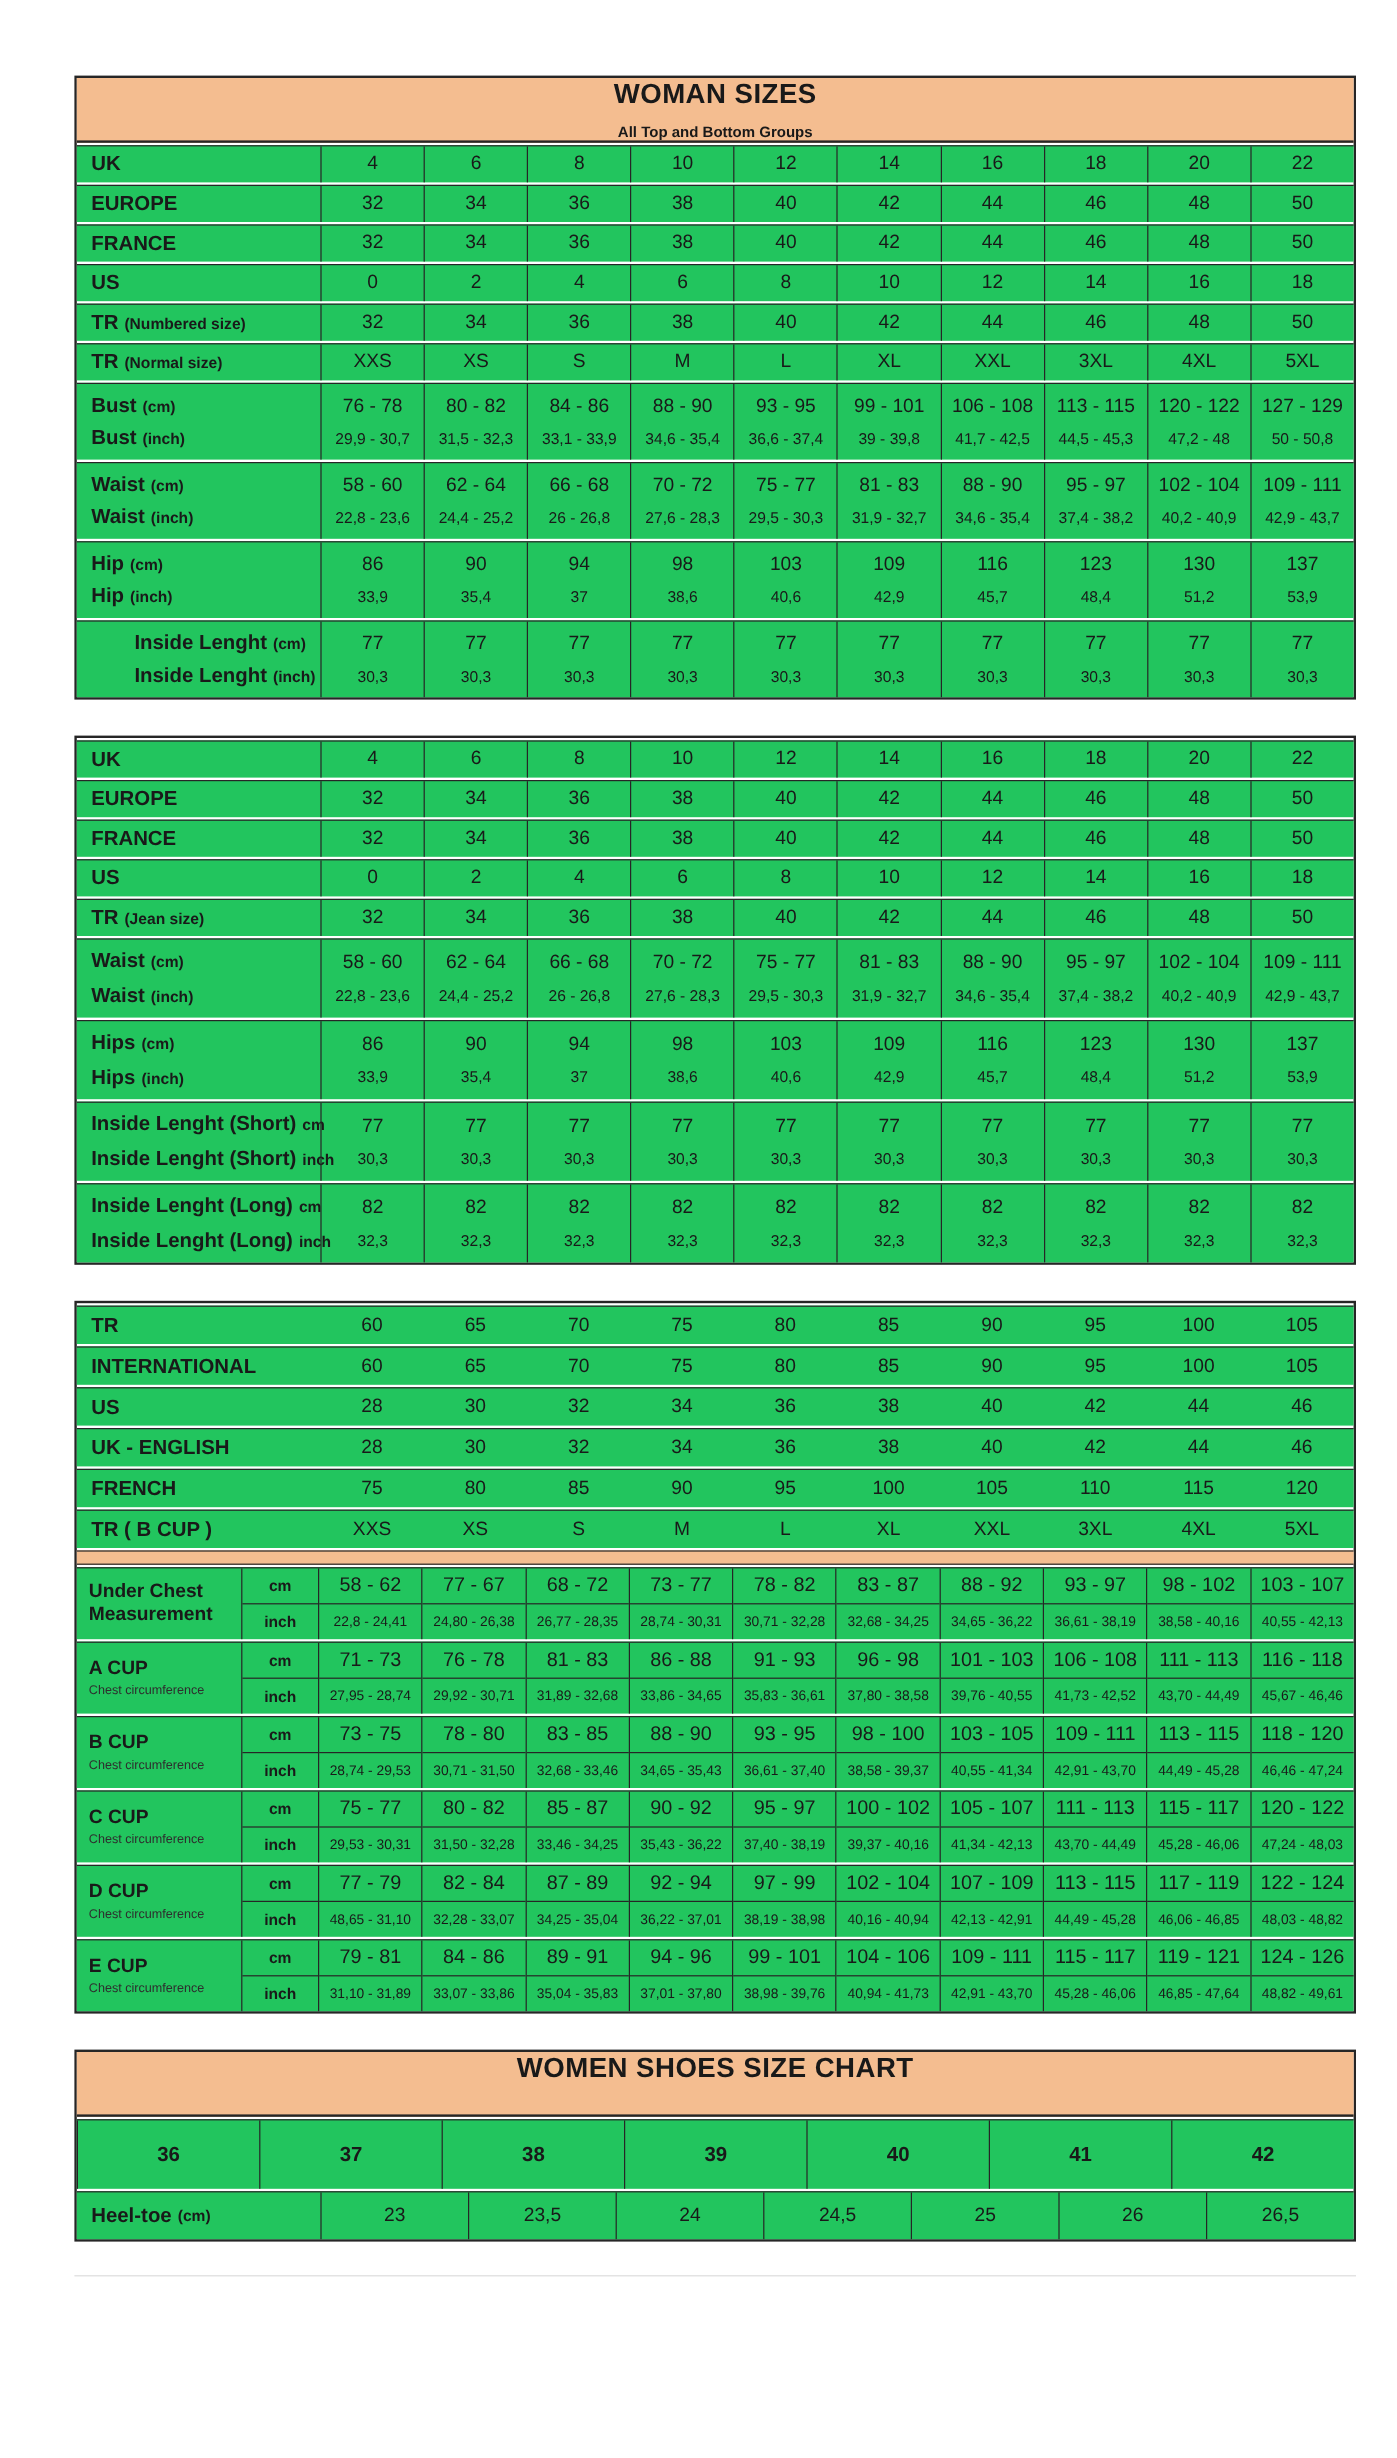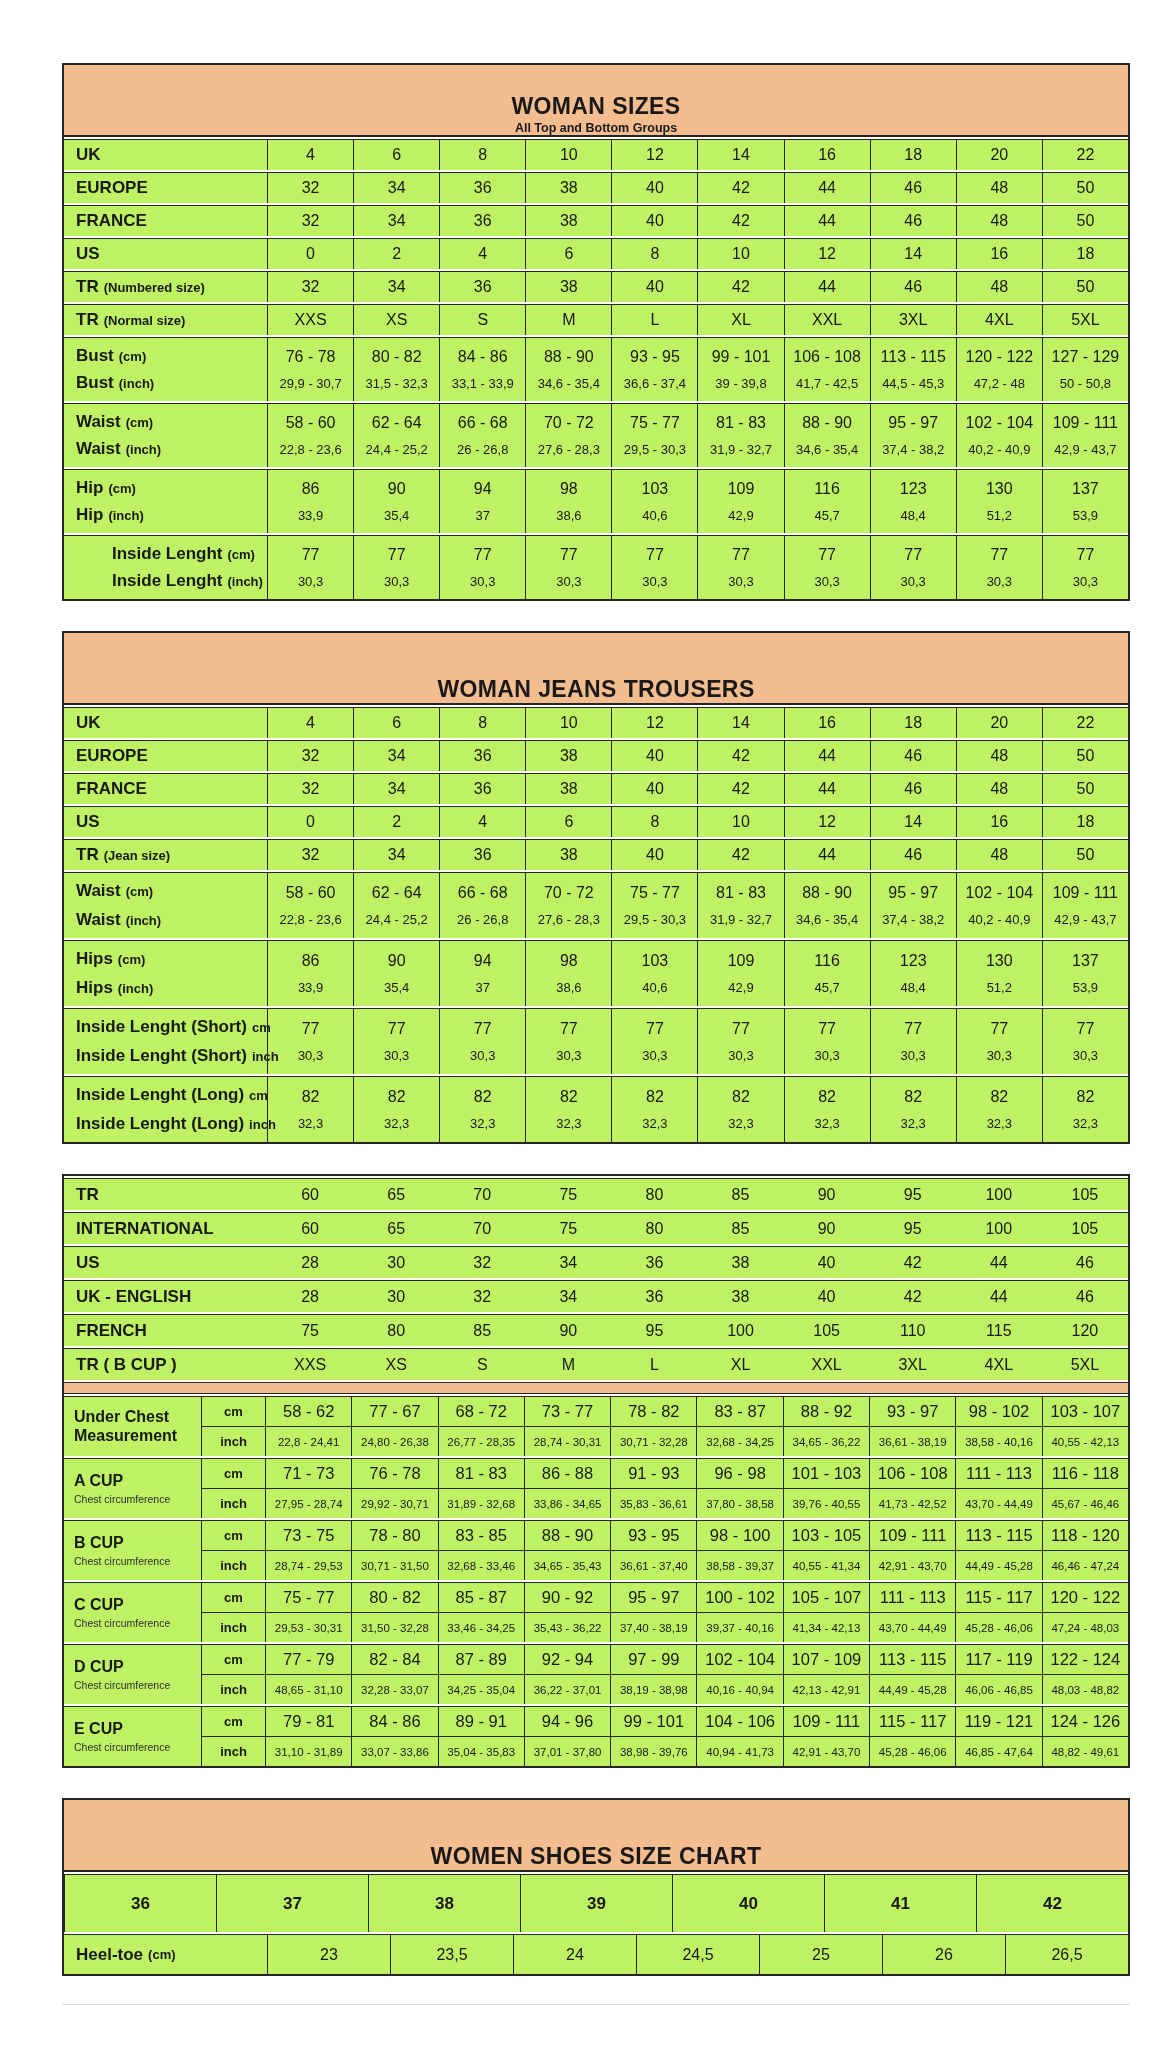--- a/index.html
+++ b/index.html
@@ -7,28 +7,28 @@
     width:1164px;height:2048px;background:#ffffff;overflow:hidden;
     font-family:"Liberation Sans","DejaVu Sans",sans-serif;color:#191919;
   }
   main{padding:63px 0 0 62px}
   section.tbl{
     width:1068px;box-sizing:border-box;border:2.5px solid #262626;
     margin-bottom:30px;background:#fff;
   }
   #t-shoes{margin-bottom:0}
   .thead{
-    height:72px;background:#F4BD90;border-bottom:2px solid #262626;
-    display:flex;flex-direction:column;align-items:center;justify-content:flex-end;
+    height:54px;background:#F4BD90;border-bottom:2px solid #262626;
+    display:flex;flex-direction:column;align-items:center;justify-content:space-between;
     box-sizing:border-box;
   }
   .t-title{font-size:23px;font-weight:700;letter-spacing:.4px}
   .t-sub{font-size:12.5px;font-weight:700;margin-top:1px}
 
-  .row{display:flex;border-top:1.5px solid #262626;margin-top:2px;box-sizing:border-box;background:#bef264}
+  .row{display:flex;border-top:1.5px solid #262626;margin-top:2px;box-sizing:border-box;background:#22c55e}
   .single{height:31px}
   #t-bra_sizes .single{height:32px}
   .pair{height:64px}
   #t-woman_jeans .pair{height:66px}
   .cup{height:60px}
   #t-shoes .single{height:40px}
   #t-shoes .single.tall{height:58px}
 
   .lab{width:203px;box-sizing:border-box;padding-left:12px;display:flex;align-items:center;gap:5px}
   .lab-main{font-size:17px;font-weight:700;white-space:nowrap}
@@ -360,23 +360,20 @@
           <div class="pv-cm">77</div>
           <div class="pv-in">30,3</div>
         </div>
         <div class="pcol">
           <div class="pv-cm">77</div>
           <div class="pv-in">30,3</div>
         </div>
       </div>
     </section>
   <section class="tbl" id="t-woman_jeans">
-      <div class="thead">
-        <div class="t-title">WOMAN JEANS TROUSERS</div>
-      </div>
       <div class="row single">
         <div class="lab">
           <span class="lab-main">UK</span>
         </div>
         <div class="val">4</div>
         <div class="val">6</div>
         <div class="val">8</div>
         <div class="val">10</div>
         <div class="val">12</div>
         <div class="val">14</div>

